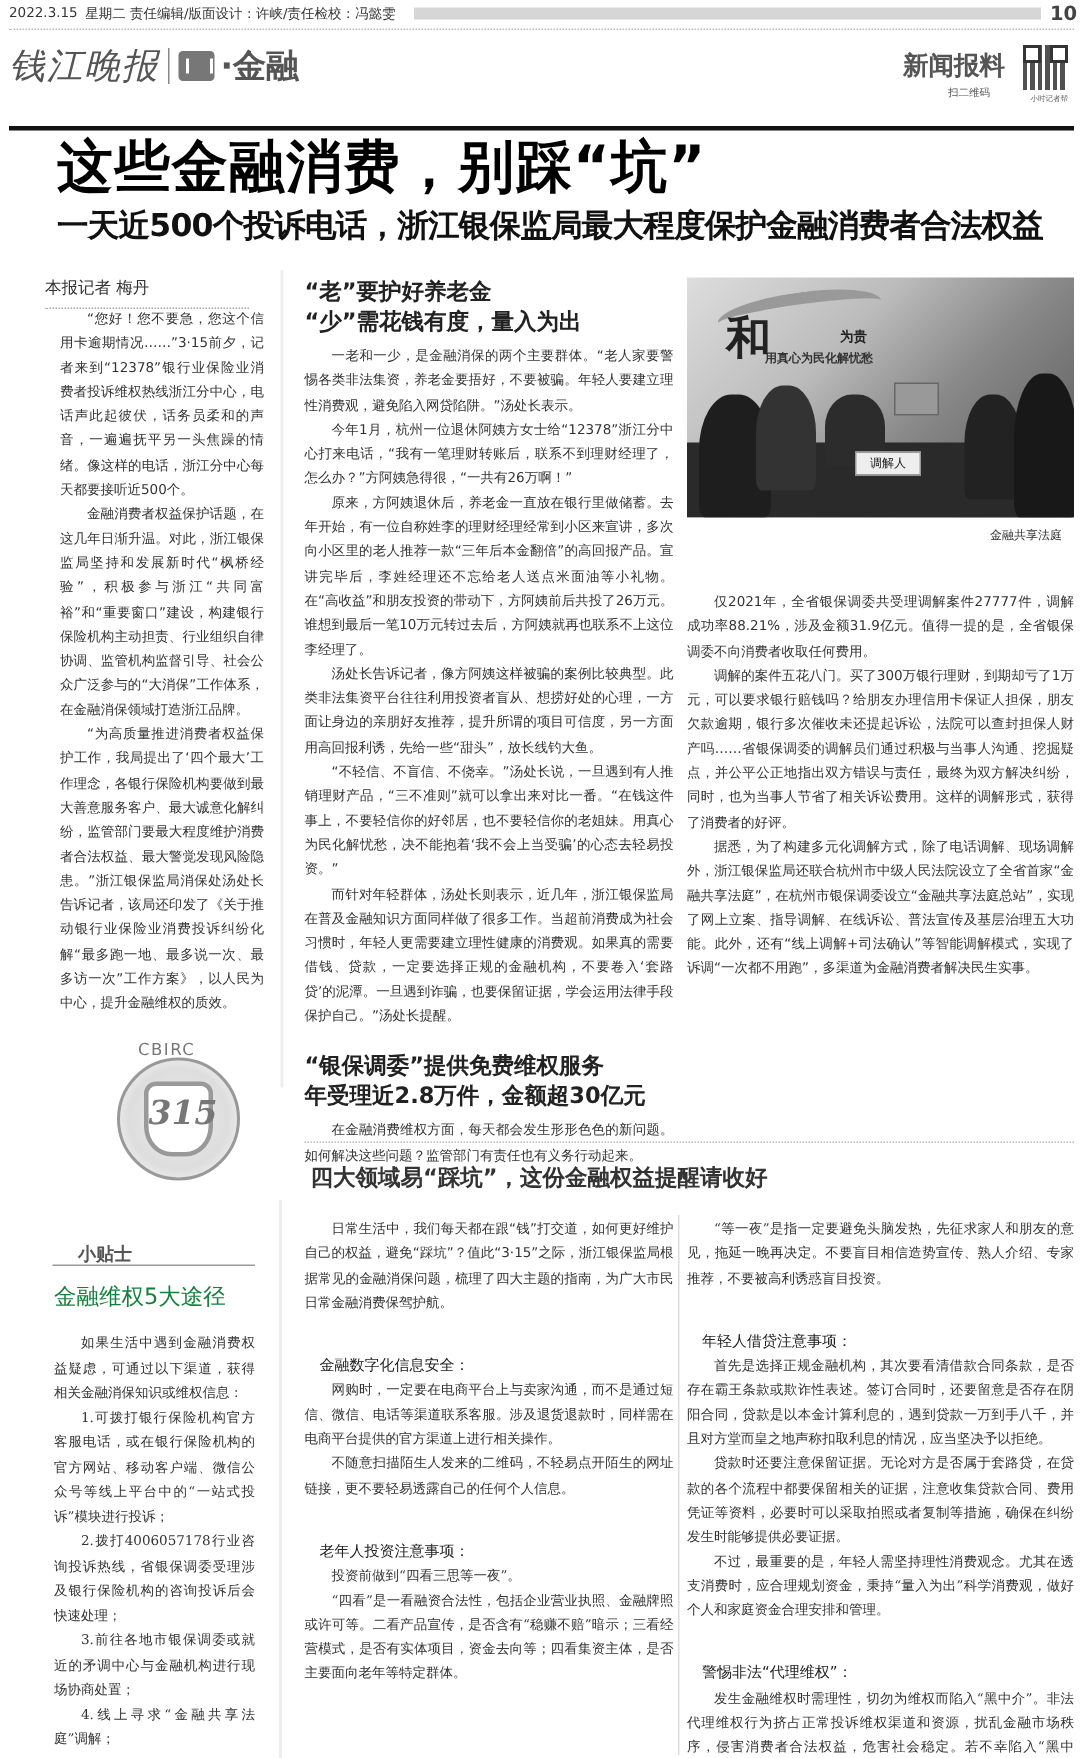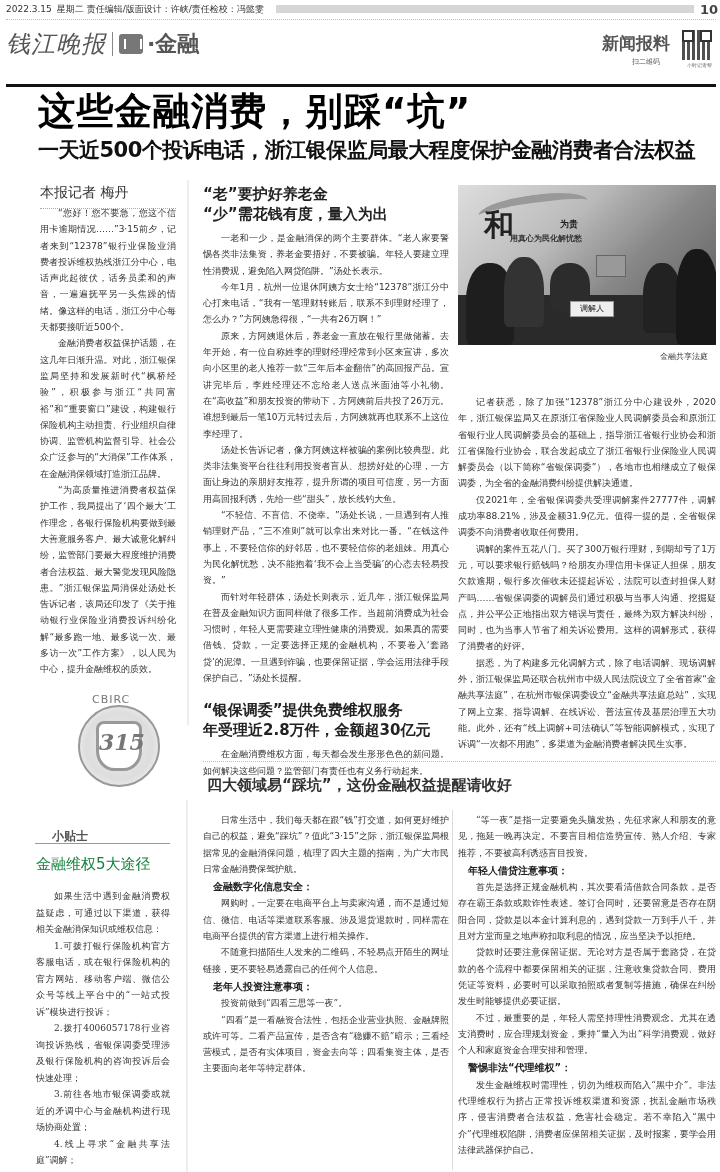--- a/index.html
+++ b/index.html
@@ -30,21 +30,21 @@
   .qr:before, .qr:after { content: ""; position: absolute; width: 8px; height: 8px; border: 2px solid #111; background: #fff; }
   .qr:before { left: 0; top: 0; }
   .qr:after { right: 0; top: 0; }
   .qr-cap { position: absolute; right: 8px; top: 62px; font-size: 5px; color: #666; }
 
   .rule-thick { position: absolute; left: 6px; top: 84px; width: 710px; height: 3px; background: #111; }
 
   .headline { position: absolute; left: 38px; top: 86px; font-size: 38px; font-weight: bold; color: #000; letter-spacing: 1px; font-family: "DejaVu Sans", sans-serif; transform: scaleX(0.98); transform-origin: left; }
   .subhead { position: absolute; left: 38px; top: 136px; font-size: 21px; color: #111; white-space: nowrap; letter-spacing: -0.5px; }
 
-  .byline { position: absolute; left: 40px; top: 184px; width: 136px; font-size: 14px; color: #333; padding-bottom: 6px; border-bottom: 1px dotted #aaa; }
+  .byline { position: absolute; left: 30px; top: 184px; width: 136px; font-size: 11px; color: #333; padding-bottom: 6px; border-bottom: 1px dotted #aaa; }
   .col1 { position: absolute; left: 40px; top: 205px; width: 136px; font-size: 9px; line-height: 16.3px; color: #333; text-align: justify; }
   .col1 p, .col2 p, .col3 p, .btm p, .tips p { text-indent: 2em; }
 
   .col-divider { position: absolute; left: 187px; top: 180px; width: 2px; height: 545px; background: #eee; }
 
   .sub-h { font-weight: bold; font-size: 15px; color: #222; line-height: 20px; }
   .col2 { position: absolute; left: 203px; top: 184px; width: 246px; font-size: 9px; line-height: 16.3px; color: #333; text-align: justify; }
   .col2 .sub-h { margin-bottom: 6px; }
   .col2 .sec2 { margin-top: 14px; }
 
@@ -74,21 +74,21 @@
   .tips-label { position: absolute; left: 52px; top: 828px; font-size: 12px; color: #555; font-weight: bold; }
   .tips-title { position: absolute; left: 36px; top: 855px; font-size: 15px; color: #15803d; }
   .tips { position: absolute; left: 36px; top: 888px; width: 134px; font-size: 9px; line-height: 16.5px; color: #333; font-family: "DejaVu Serif", serif; text-align: justify; }
   .tips-divider { position: absolute; left: 186px; top: 800px; width: 2px; height: 372px; background: #eee; }
 
   .btm { position: absolute; top: 812px; font-size: 9px; line-height: 16.3px; color: #333; text-align: justify; }
   .btm-left { left: 203px; width: 246px; }
   .btm-right { left: 458px; width: 258px; }
   .btm-vline { position: absolute; left: 452px; top: 810px; width: 1px; height: 360px; background: #ddd; }
   .serif { font-family: "DejaVu Serif", serif; }
-  .h-bold { font-weight: bold; font-size: 10px; margin-top: 2px; text-indent: 1em !important; color: #222; }
+  .h-bold { font-weight: normal; font-size: 10px; margin-top: 26px; text-indent: 1em !important; color: #222; }
 </style>
 </head>
 <body>
 
 <div class="topbar">
   <span class="date">2022.3.15</span>
   <span class="credits">星期二  责任编辑/版面设计：许峡/责任检校：冯懿雯</span>
   <span class="greybar"></span>
   <span class="pageno">10</span>
 </div>
@@ -155,21 +155,20 @@
   <div class="person" style="left:8px;top:78px;width:48px;height:82px;"></div>
   <div class="person" style="left:46px;top:72px;width:40px;height:70px;background:#333;"></div>
   <div class="person" style="left:92px;top:78px;width:40px;height:48px;background:#2c2c2c;"></div>
   <div class="person" style="left:185px;top:78px;width:38px;height:70px;background:#222;"></div>
   <div class="person" style="left:218px;top:64px;width:42px;height:96px;background:#181818;"></div>
   <div class="nameplate">调解人</div>
 </div>
 <div class="photo-caption">金融共享法庭</div>
 
 <div class="col3">
-  <p>记者获悉，除了加强“12378”浙江分中心建设外，2020年，浙江银保监局又在原浙江省保险业人民调解委员会和原浙江省银行业人民调解委员会的基础上，指导浙江省银行业协会和浙江省保险行业协会，联合发起成立了浙江省银行业保险业人民调解委员会（以下简称“省银保调委”），各地市也相继成立了银保调委，为全省的金融消费纠纷提供解决通道。</p>
   <p>仅2021年，全省银保调委共受理调解案件27777件，调解成功率88.21%，涉及金额31.9亿元。值得一提的是，全省银保调委不向消费者收取任何费用。</p>
   <p>调解的案件五花八门。买了300万银行理财，到期却亏了1万元，可以要求银行赔钱吗？给朋友办理信用卡保证人担保，朋友欠款逾期，银行多次催收未还提起诉讼，法院可以查封担保人财产吗……省银保调委的调解员们通过积极与当事人沟通、挖掘疑点，并公平公正地指出双方错误与责任，最终为双方解决纠纷，同时，也为当事人节省了相关诉讼费用。这样的调解形式，获得了消费者的好评。</p>
   <p>据悉，为了构建多元化调解方式，除了电话调解、现场调解外，浙江银保监局还联合杭州市中级人民法院设立了全省首家“金融共享法庭”，在杭州市银保调委设立“金融共享法庭总站”，实现了网上立案、指导调解、在线诉讼、普法宣传及基层治理五大功能。此外，还有“线上调解+司法确认”等智能调解模式，实现了诉调“一次都不用跑”，多渠道为金融消费者解决民生实事。</p>
 </div>
 
 <div class="mid-rule"></div>
 <h3 class="sec-title">四大领域易“踩坑”，这份金融权益提醒请收好</h3>
 
 <div class="tips-label">小贴士</div>
 <div class="tips-rule"></div>

